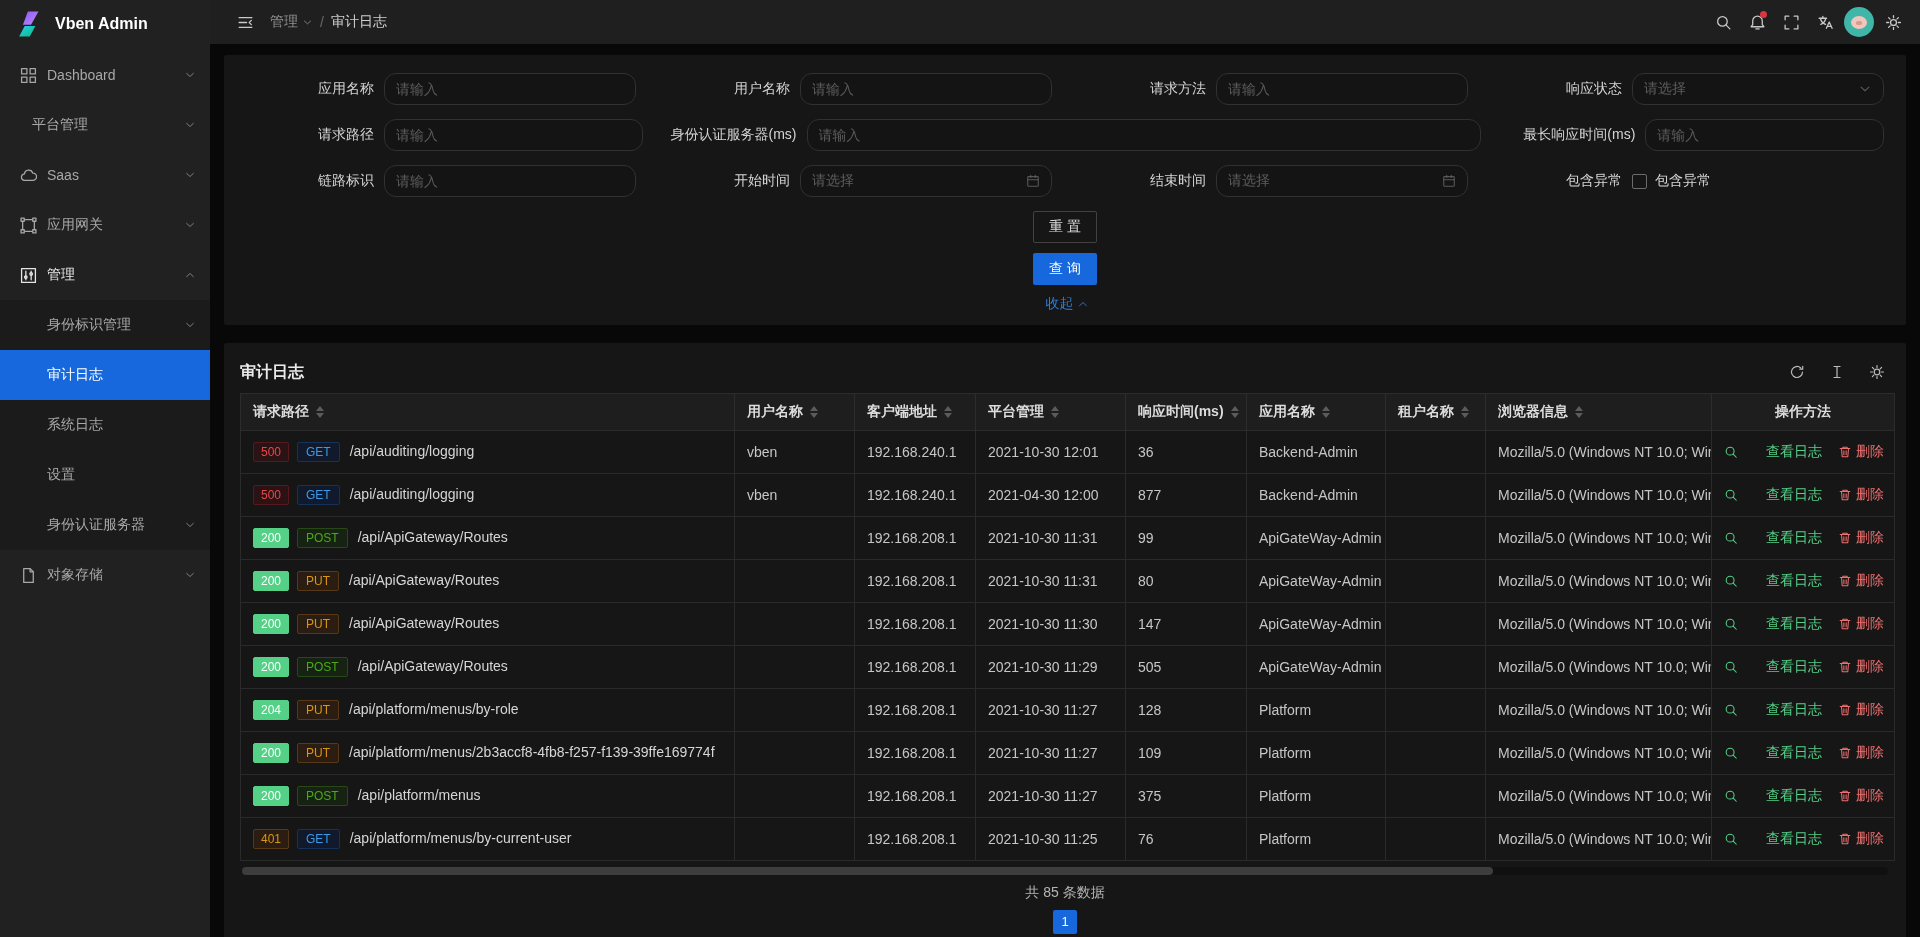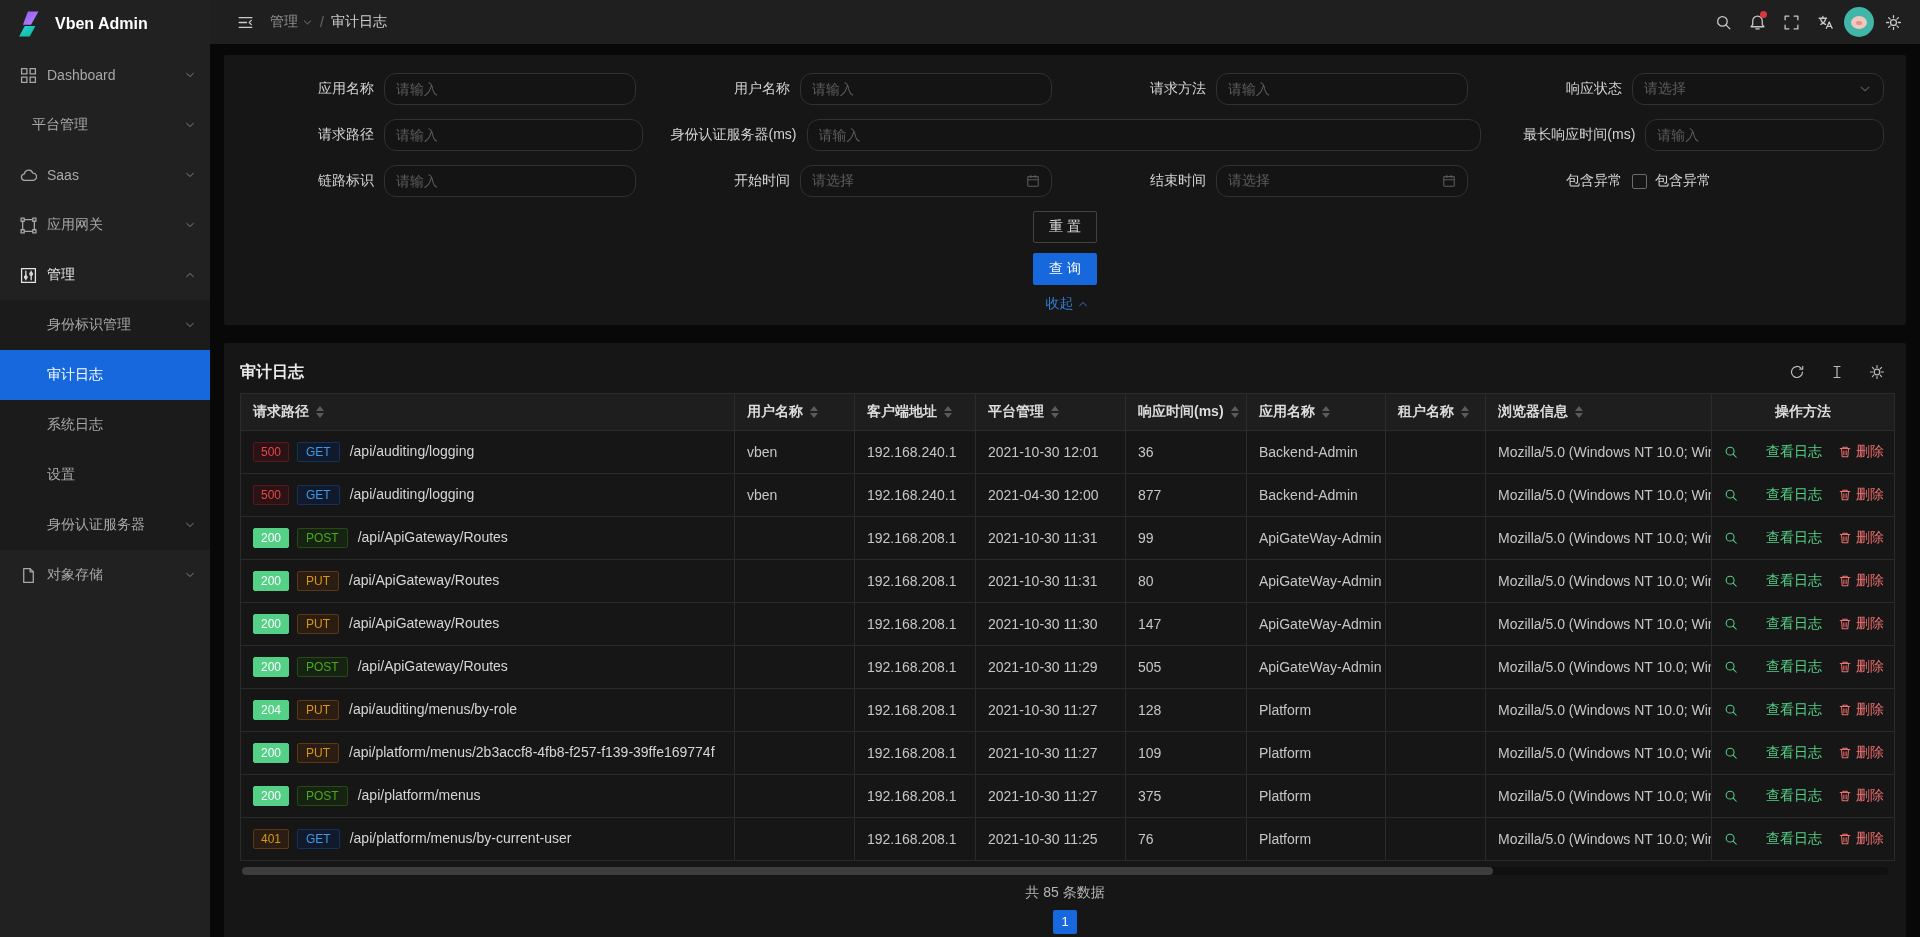--- a/index.html
+++ b/index.html
@@ -668,21 +668,21 @@
                     <span class="icon ">
                       <svg viewBox="0 0 16 16" fill="none" stroke="currentColor" stroke-width="1.2" stroke-linecap="round" stroke-linejoin="round">
                         <path d="M2.5 4h11M5.5 4V2.5h5V4M4 4l.8 9.5h6.4L12 4"></path>
                         <path d="M6.7 6.5v4.5M9.3 6.5v4.5"></path>
                       </svg>
                     </span>
                     <span>删除</span>
                   </span></td>
               </tr>
               <tr>
-                <td><span class="badge-status st-success">204</span><span class="badge-method m-put">PUT</span><span class="path">/api/auditing/menus/by-role</span></td>
+                <td><span class="badge-status st-success">204</span><span class="badge-method m-put">PUT</span><span class="path">/api/platform/menus/by-role</span></td>
                 <td></td>
                 <td>192.168.208.1</td>
                 <td>2021-10-30 11:27</td>
                 <td>128</td>
                 <td>Platform</td>
                 <td></td>
                 <td>Mozilla/5.0 (Windows NT 10.0; Win</td>
                 <td class="cell-actions"><span class="action action-view">
                     <span class="icon ">
                       <svg viewBox="0 0 16 16" fill="none" stroke="currentColor" stroke-width="1.2" stroke-linecap="round" stroke-linejoin="round">

